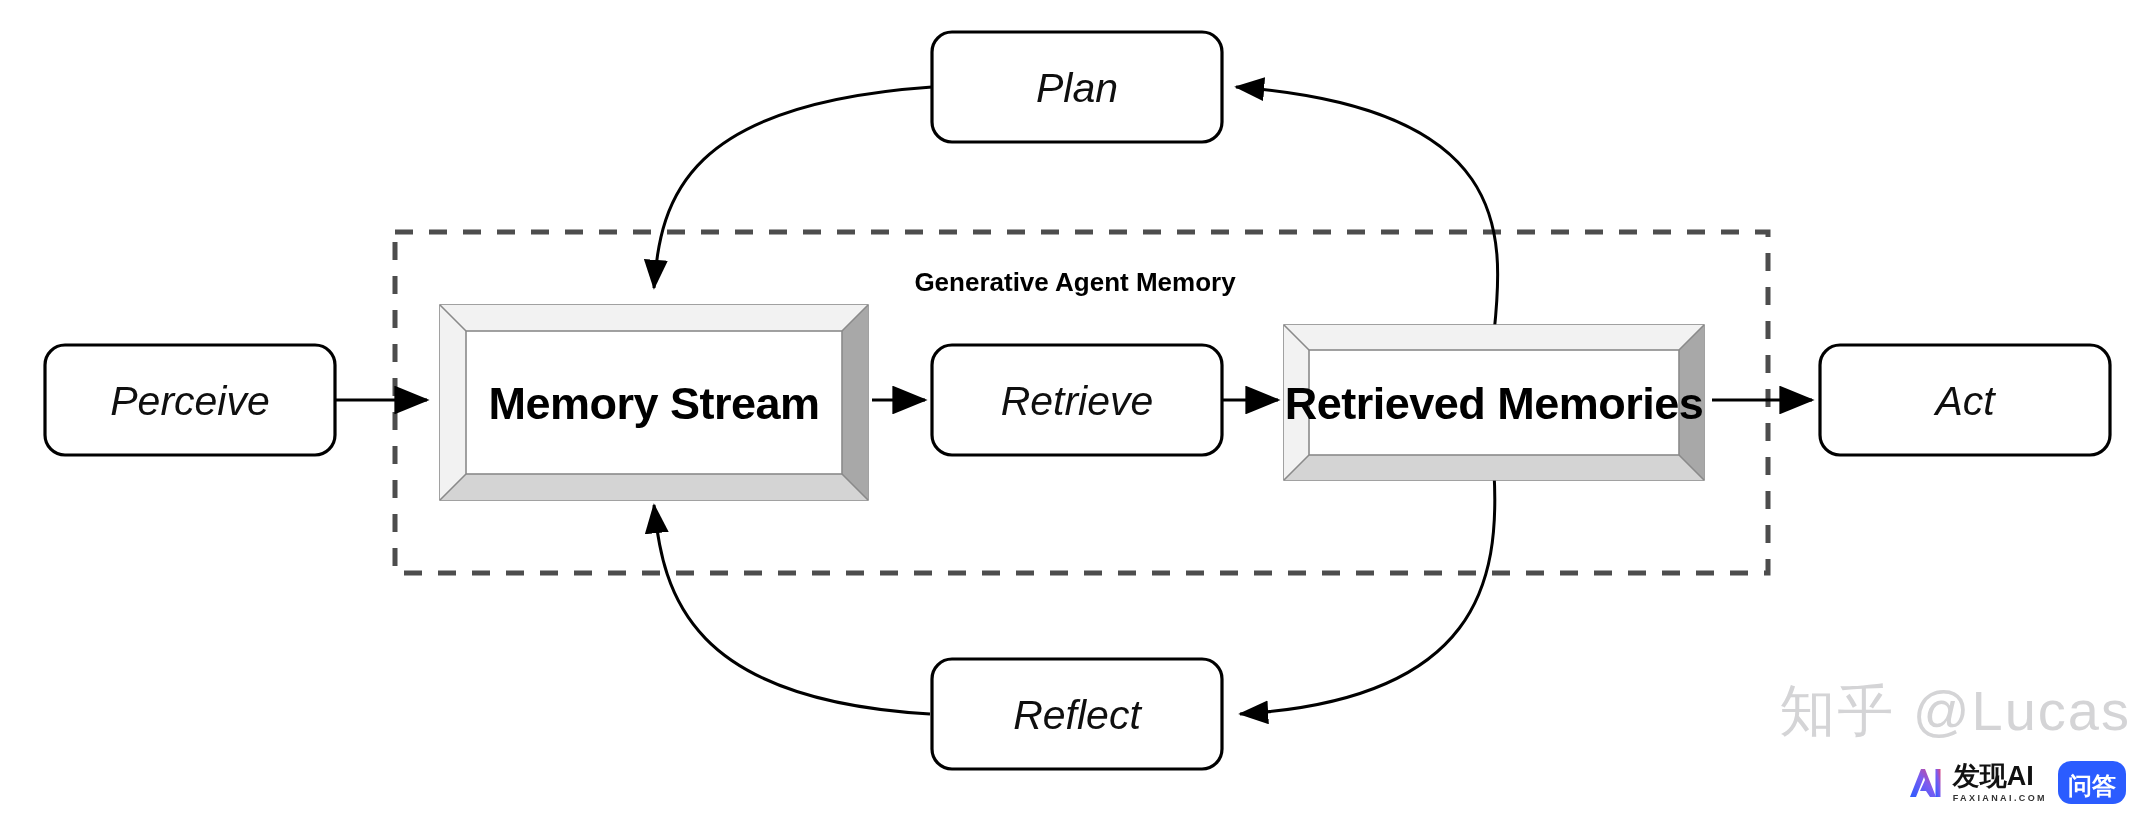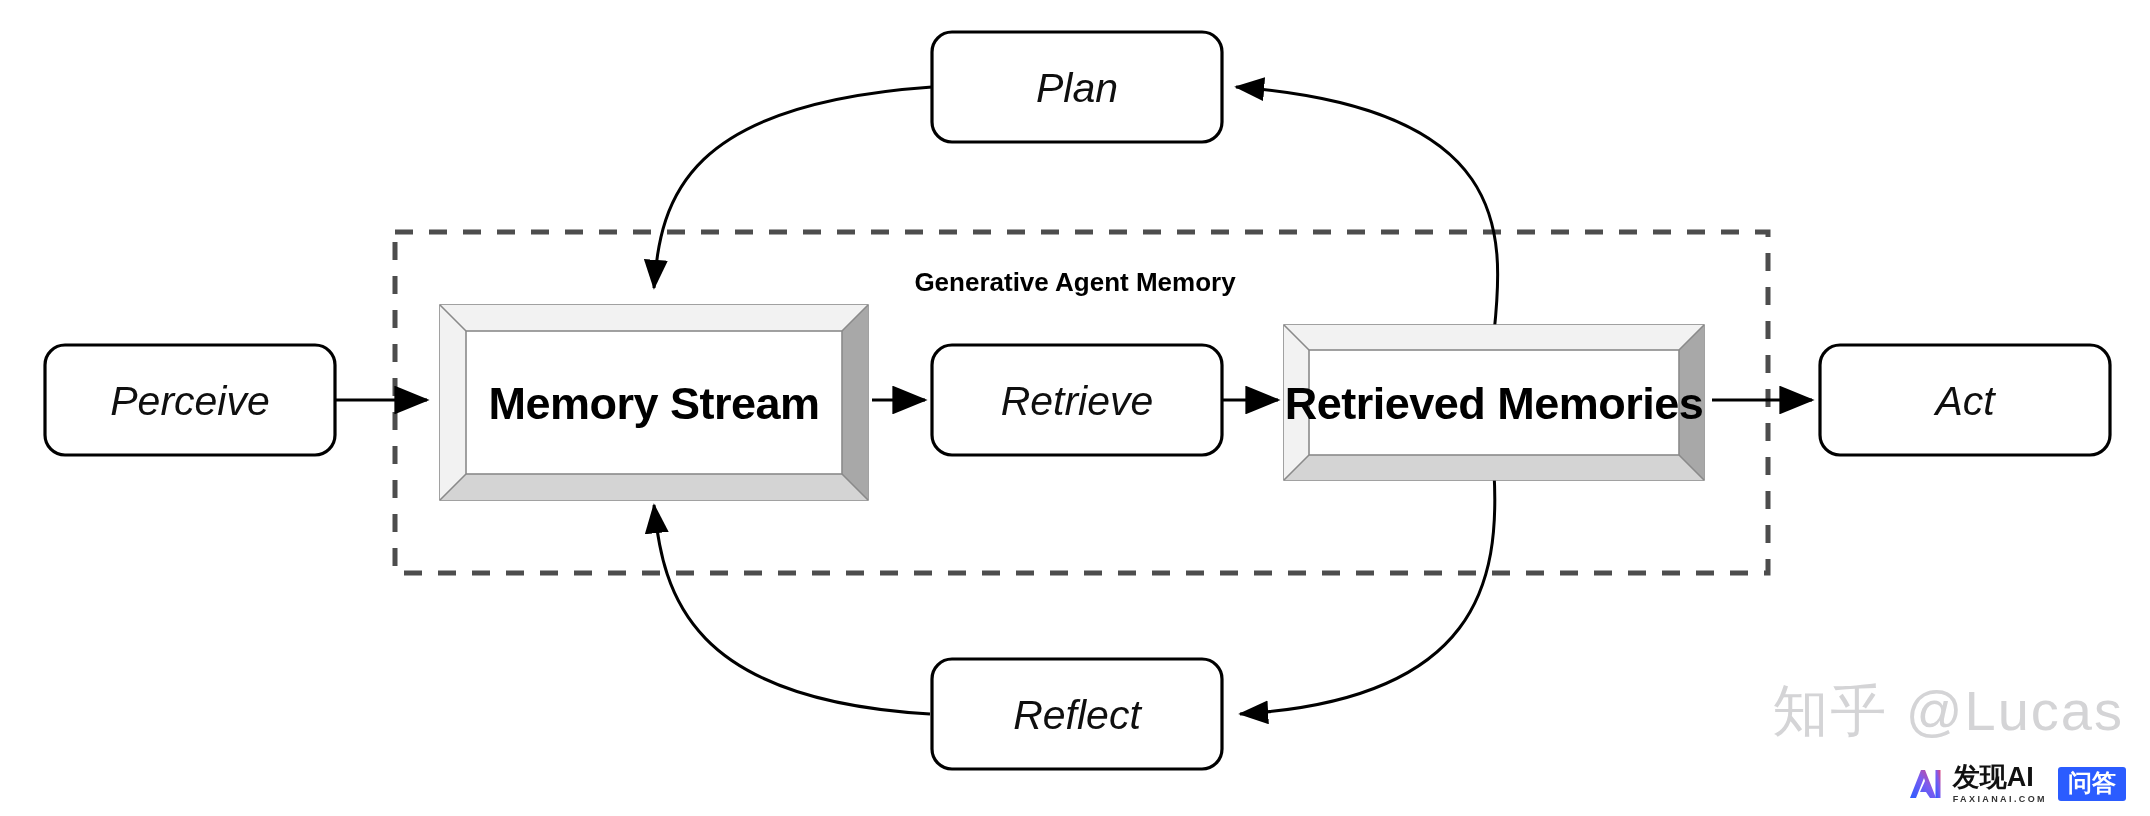--- a/index.html
+++ b/index.html
@@ -73,21 +73,21 @@
   }
   .bevel-outer { stroke: #8a8a8a; stroke-width: 1.6; }
   .bevel-light { fill: #f2f2f2; }
   .bevel-mid   { fill: #d4d4d4; }
   .bevel-dark  { fill: #a8a8a8; }
   .bevel-face  { fill: #ffffff; stroke: #8a8a8a; stroke-width: 1.6; }
 
   
   #watermark {
     position: absolute;
-    right: 26px;
+    right: 19px;
     bottom: 66px;
     display: flex;
     align-items: center;
     gap: 18px;
     pointer-events: none;
   }
   #watermark .wm-text {
     font-family: "Liberation Sans", sans-serif;
     font-size: 56px;
     color: #d4d4d6;
@@ -131,22 +131,22 @@
     letter-spacing: 2.4px;
     margin-top: 4px;
     white-space: nowrap;
   }
   #badge-bar .qa-chip {
     background: #2b5cff;
     color: #ffffff;
     font-family: "Liberation Sans", sans-serif;
     font-weight: bold;
     font-size: 24px;
-    padding: 3px 10px 5px 10px;
-    border-radius: 3px;
+    padding: 12px 10px 5px 10px;
+    border-radius: 13px;
     white-space: nowrap;
     line-height: 1.08;
   }
 </style>
 </head>
 <body>
 
 <div id="diagram-root">
   <svg id="diagram-svg" viewBox="0 0 2150 816" xmlns="http://www.w3.org/2000/svg">
     <defs>

